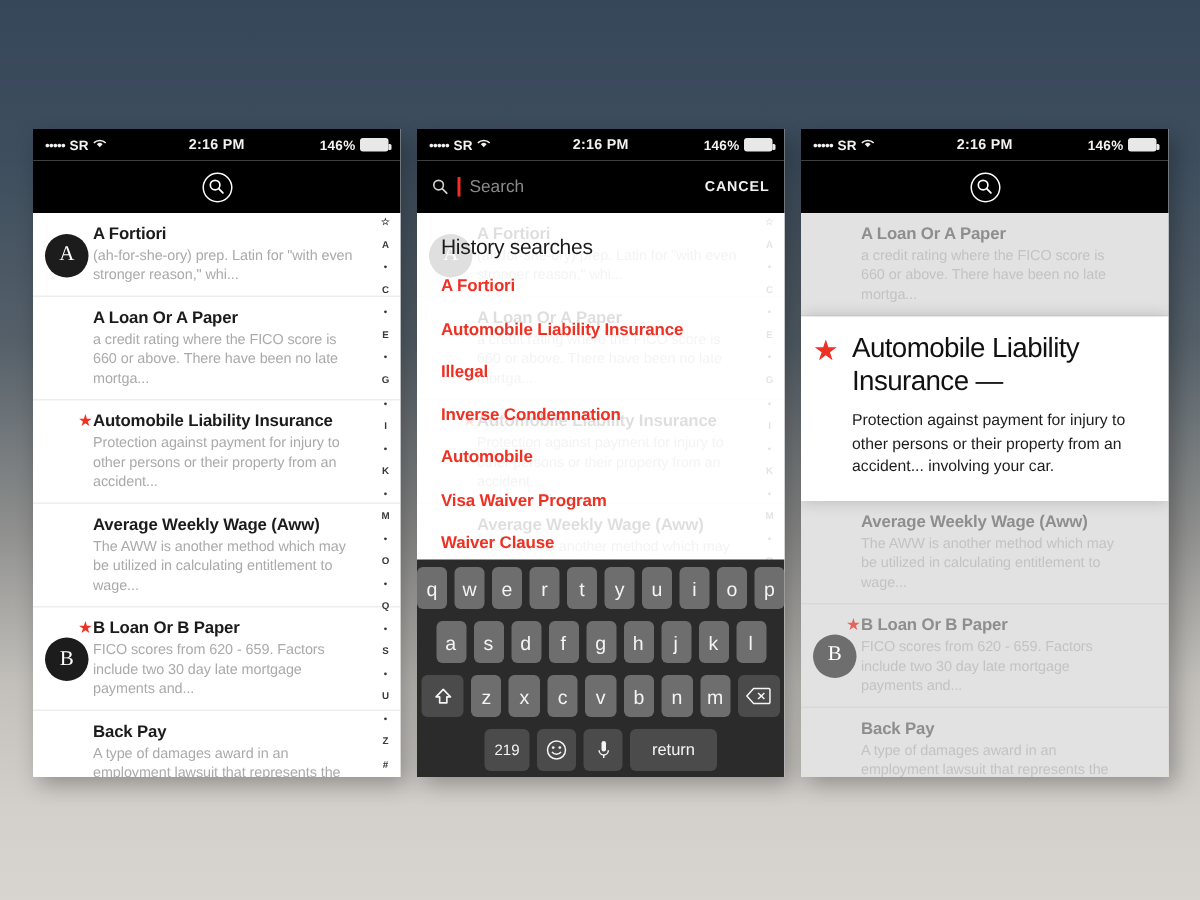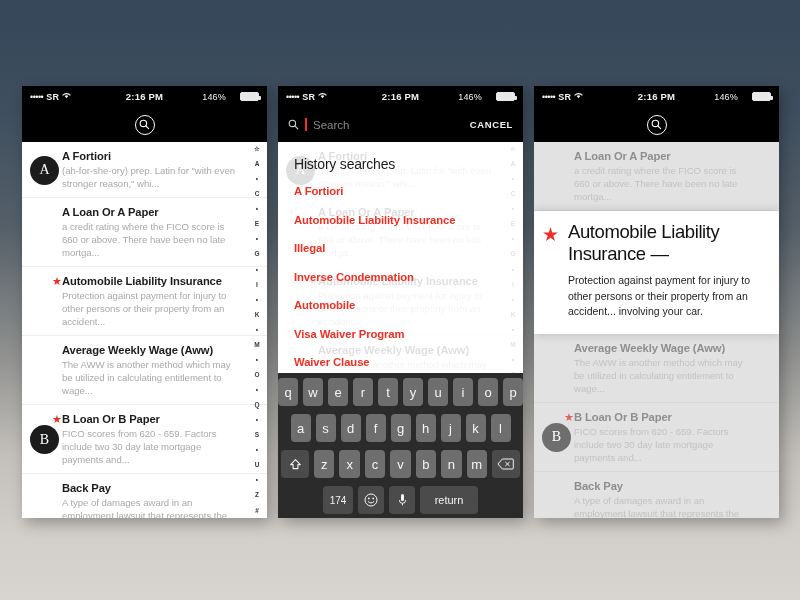--- a/index.html
+++ b/index.html
@@ -47,22 +47,22 @@
   }
   .sb-left { display: flex; align-items: center; gap: 3px; }
   .dots { letter-spacing: -0.5px; font-size: 9px; }
   .sb-carrier { font-weight: bold; font-size: 9px; }
   .wifi { font-size: 9px; position: relative; top: -.5px; }
   .sb-time {
     position: absolute; left: 0; right: 0; text-align: center;
     font-size: 9.5px; font-weight: bold; pointer-events: none;
   }
   .sb-right {
-    margin-left: auto; display: flex; align-items: center; gap: 14px;
-    font-size: 9px; font-weight: normal;
+    margin-left: auto; display: flex; align-items: center; gap: 3px;
+    font-size: 9px; font-weight: bold;
   }
   .batt {
     width: 19px; height: 9px; border: 1px solid #e8e8e8; border-radius: 2px;
     position: relative; background: #e8e8e8;
   }
   .batt::after {
     content: ""; position: absolute; right: -3px; top: 2.5px;
     width: 2px; height: 4px; background: #e8e8e8; border-radius: 0 1px 1px 0;
   }
 
@@ -429,21 +429,21 @@
           <div class="key">m</div>
           <div class="key dark wide">
             <svg width="17" height="12" viewBox="0 0 17 12">
               <path d="M5.4 1 H15.5 a.8 .8 0 0 1 .8 .8 V10.2 a.8 .8 0 0 1-.8 .8 H5.4 L.9 6 Z" fill="none" stroke="#f4f4f4" stroke-width="1"></path>
               <line x1="8.4" y1="4" x2="12.6" y2="8" stroke="#f4f4f4" stroke-width="1"></line>
               <line x1="12.6" y1="4" x2="8.4" y2="8" stroke="#f4f4f4" stroke-width="1"></line>
             </svg>
           </div>
         </div>
       <div class="krow r4">
-        <div class="key dark k123">174</div>
+        <div class="key dark k123">219</div>
         <div class="key dark kemo">
           <svg width="14" height="14" viewBox="0 0 14 14">
               <circle cx="7" cy="7" r="6" fill="none" stroke="#f4f4f4" stroke-width="1"></circle>
               <circle cx="4.8" cy="5.4" r=".9" fill="#f4f4f4"></circle>
               <circle cx="9.2" cy="5.4" r=".9" fill="#f4f4f4"></circle>
               <path d="M4 8.3 a3.6 3.6 0 0 0 6 0" fill="none" stroke="#f4f4f4" stroke-width="1"></path>
             </svg>
         </div>
         <div class="key dark kmic">
           <svg width="9" height="14" viewBox="0 0 9 14">

